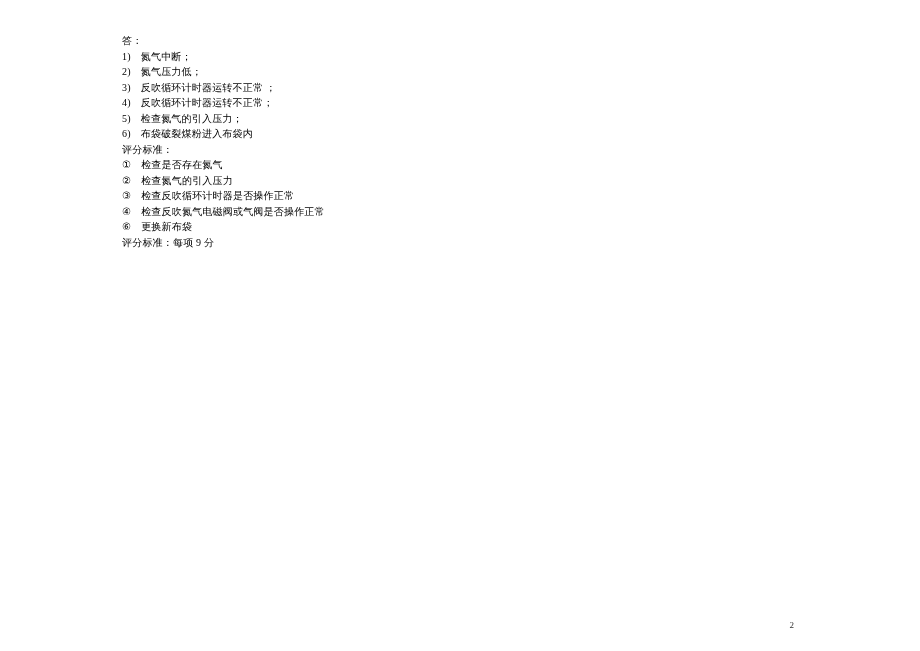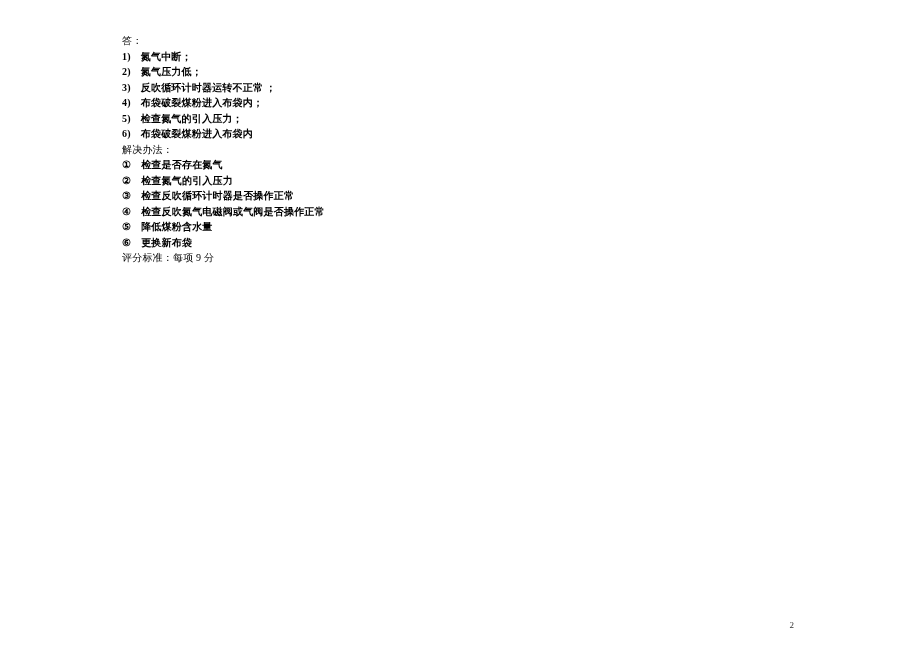--- a/index.html
+++ b/index.html
@@ -21,21 +21,20 @@
       padding: 33px 0 0 122px;
       width: 680px;
     }
     .line {
       white-space: nowrap;
       letter-spacing: 0.2px;
     }
     .numbered-line {
       white-space: nowrap;
       letter-spacing: 0.2px;
-      font-weight: bold;
     }
     .num-prefix {
       display: inline-block;
     }
     .num-gap {
       display: inline-block;
       width: 10px;
     }
     .page-number {
       position: absolute;
@@ -54,46 +53,43 @@
   <div class="numbered-line">
     <span class="num-prefix">1)</span><span class="num-gap"></span><span>氮气中断；</span>
   </div>
   <div class="numbered-line">
     <span class="num-prefix">2)</span><span class="num-gap"></span><span>氮气压力低；</span>
   </div>
   <div class="numbered-line">
     <span class="num-prefix">3)</span><span class="num-gap"></span><span>反吹循环计时器运转不正常 ；</span>
   </div>
   <div class="numbered-line">
-    <span class="num-prefix">4)</span><span class="num-gap"></span><span>布袋破裂煤粉进入布袋内；</span>
+    <span class="num-prefix">4)</span><span class="num-gap"></span><span>反吹循环计时器运转不正常；</span>
   </div>
   <div class="numbered-line">
     <span class="num-prefix">5)</span><span class="num-gap"></span><span>检查氮气的引入压力；</span>
   </div>
   <div class="numbered-line">
     <span class="num-prefix">6)</span><span class="num-gap"></span><span>布袋破裂煤粉进入布袋内</span>
   </div>
 
-  <div class="line">解决办法：</div>
+  <div class="line">评分标准：</div>
 
   <div class="numbered-line">
     <span class="num-prefix">①</span><span class="num-gap"></span><span>检查是否存在氮气</span>
   </div>
   <div class="numbered-line">
     <span class="num-prefix">②</span><span class="num-gap"></span><span>检查氮气的引入压力</span>
   </div>
   <div class="numbered-line">
     <span class="num-prefix">③</span><span class="num-gap"></span><span>检查反吹循环计时器是否操作正常</span>
   </div>
   <div class="numbered-line">
     <span class="num-prefix">④</span><span class="num-gap"></span><span>检查反吹氮气电磁阀或气阀是否操作正常</span>
   </div>
   <div class="numbered-line">
-    <span class="num-prefix">⑤</span><span class="num-gap"></span><span>降低煤粉含水量</span>
-  </div>
-  <div class="numbered-line">
     <span class="num-prefix">⑥</span><span class="num-gap"></span><span>更换新布袋</span>
   </div>
 
   <div class="line">评分标准：每项 9 分</div>
 </div>
 
 <div class="page-number">2</div>
 
 </body></html>

